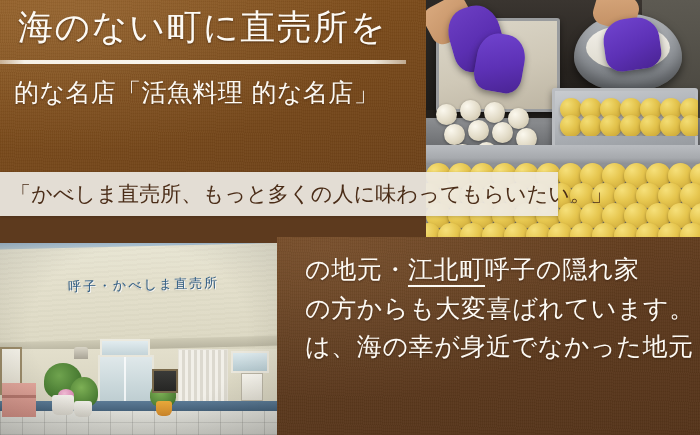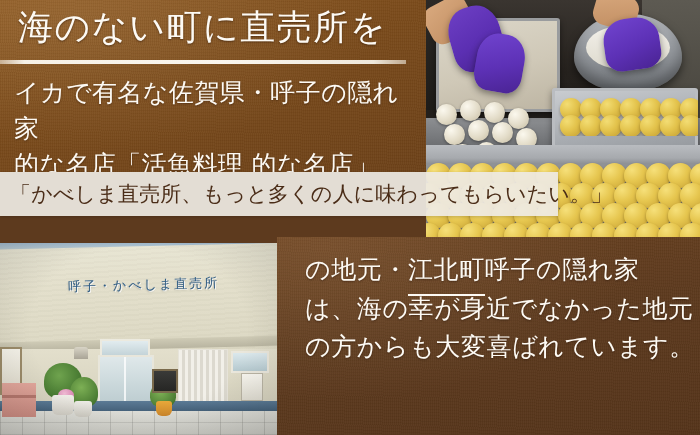--- a/index.html
+++ b/index.html
@@ -323,33 +323,32 @@
     font-size: 25px;
     line-height: 1.54;
     color: #fdfaf4;
     letter-spacing: 0.6px;
     text-shadow: 0 1px 2px rgba(35,15,4,0.45);
     z-index: 2;
   }
   .bt-line { white-space: nowrap; }
   .u-line {
     border-bottom: 2px solid #fdfaf4;
-    padding-bottom: 10px;
+    padding-bottom: 1px;
   }
 </style>
 </head>
 <body>
 
 <div id="poster">
 
   <div class="top-panel">
     <div class="poster-title">海のない町に直売所を</div>
     <div class="title-rule"></div>
     <div class="poster-subtitle">
-      <div>イカで有名な佐賀県・呼子の隠れ家</div>
       <div>的な名店「活魚料理 的な名店」</div>
     </div>
   </div>
 
   <div class="food-photo">
     <div class="fp-bg"></div>
     <div class="fp-torso2"></div>
     <div class="fp-torso"></div>
     <div class="fp-counter"></div>
     <div class="fp-tray-flour"></div>
@@ -475,18 +474,18 @@
     <div class="sp-pot pt1"></div>
     <div class="sp-pot pt2"></div>
     <div class="sp-pot pt3"></div>
     <div class="sp-board"></div>
     <div class="sp-vignette"></div>
   </div>
 
   <div class="bottom-text">
     <div class="bt-inner">
       <div class="bt-line"><span>の地元・</span><span class="u-line">江北町</span><span>呼子の隠れ家</span></div>
+      <div class="bt-line">の方からも大変喜ばれています。</div>
       <div class="bt-line">は、海の幸が身近でなかった地元</div>
-      <div class="bt-line">の方からも大変喜ばれています。</div>
     </div>
   </div>
 
 </div>
 
 </body></html>

